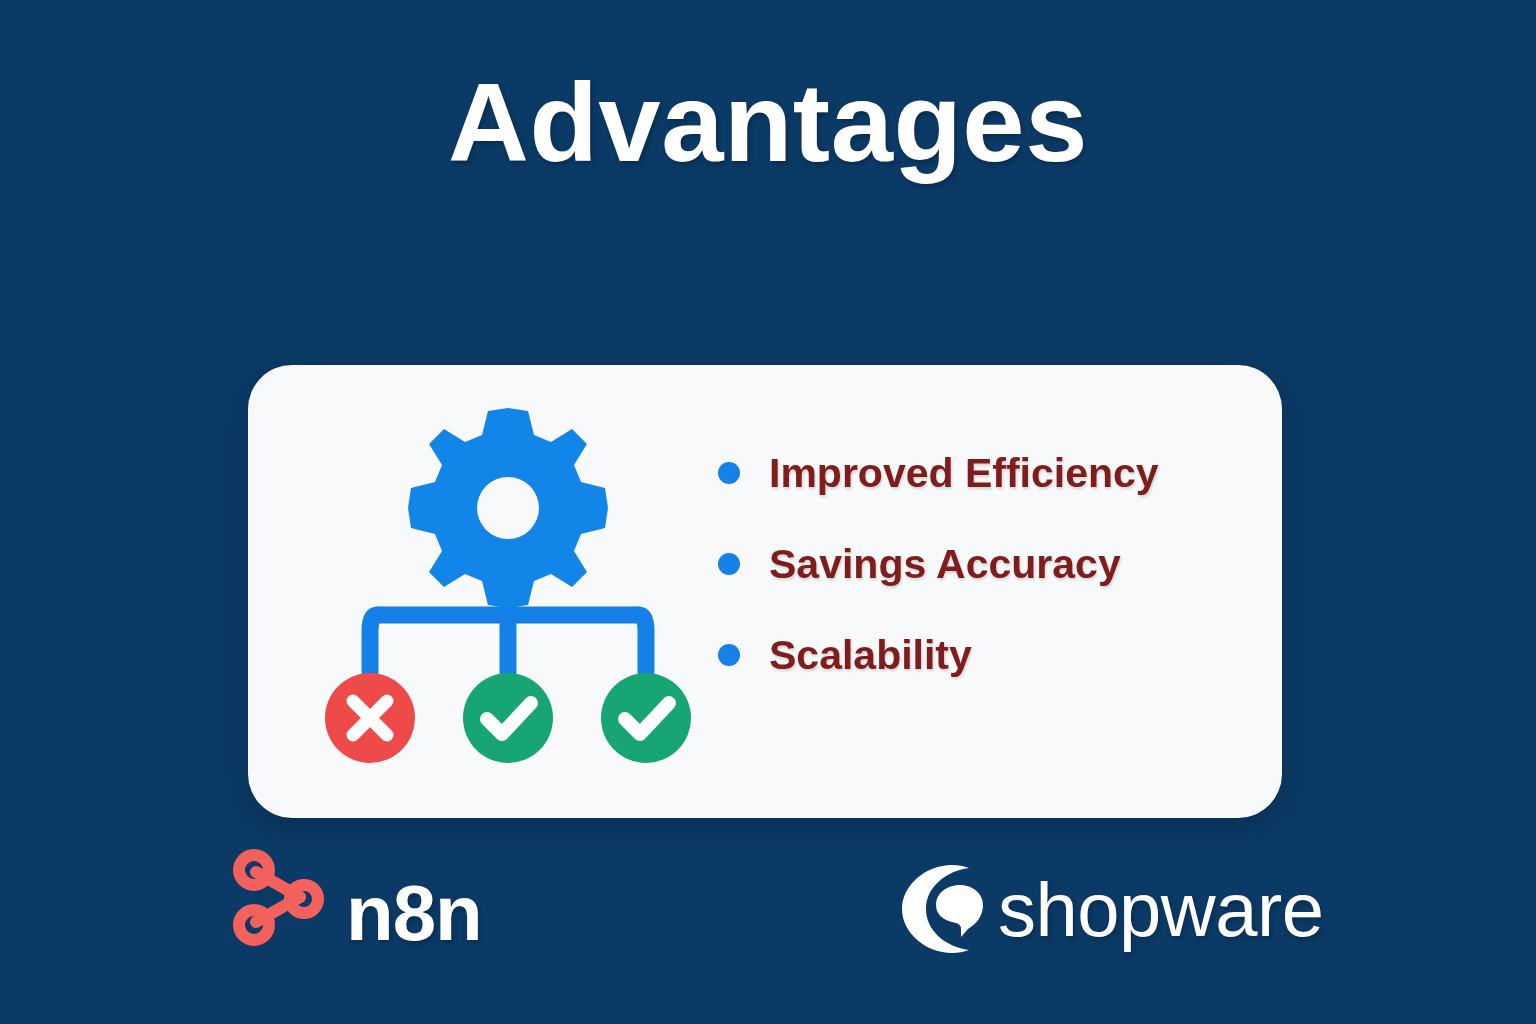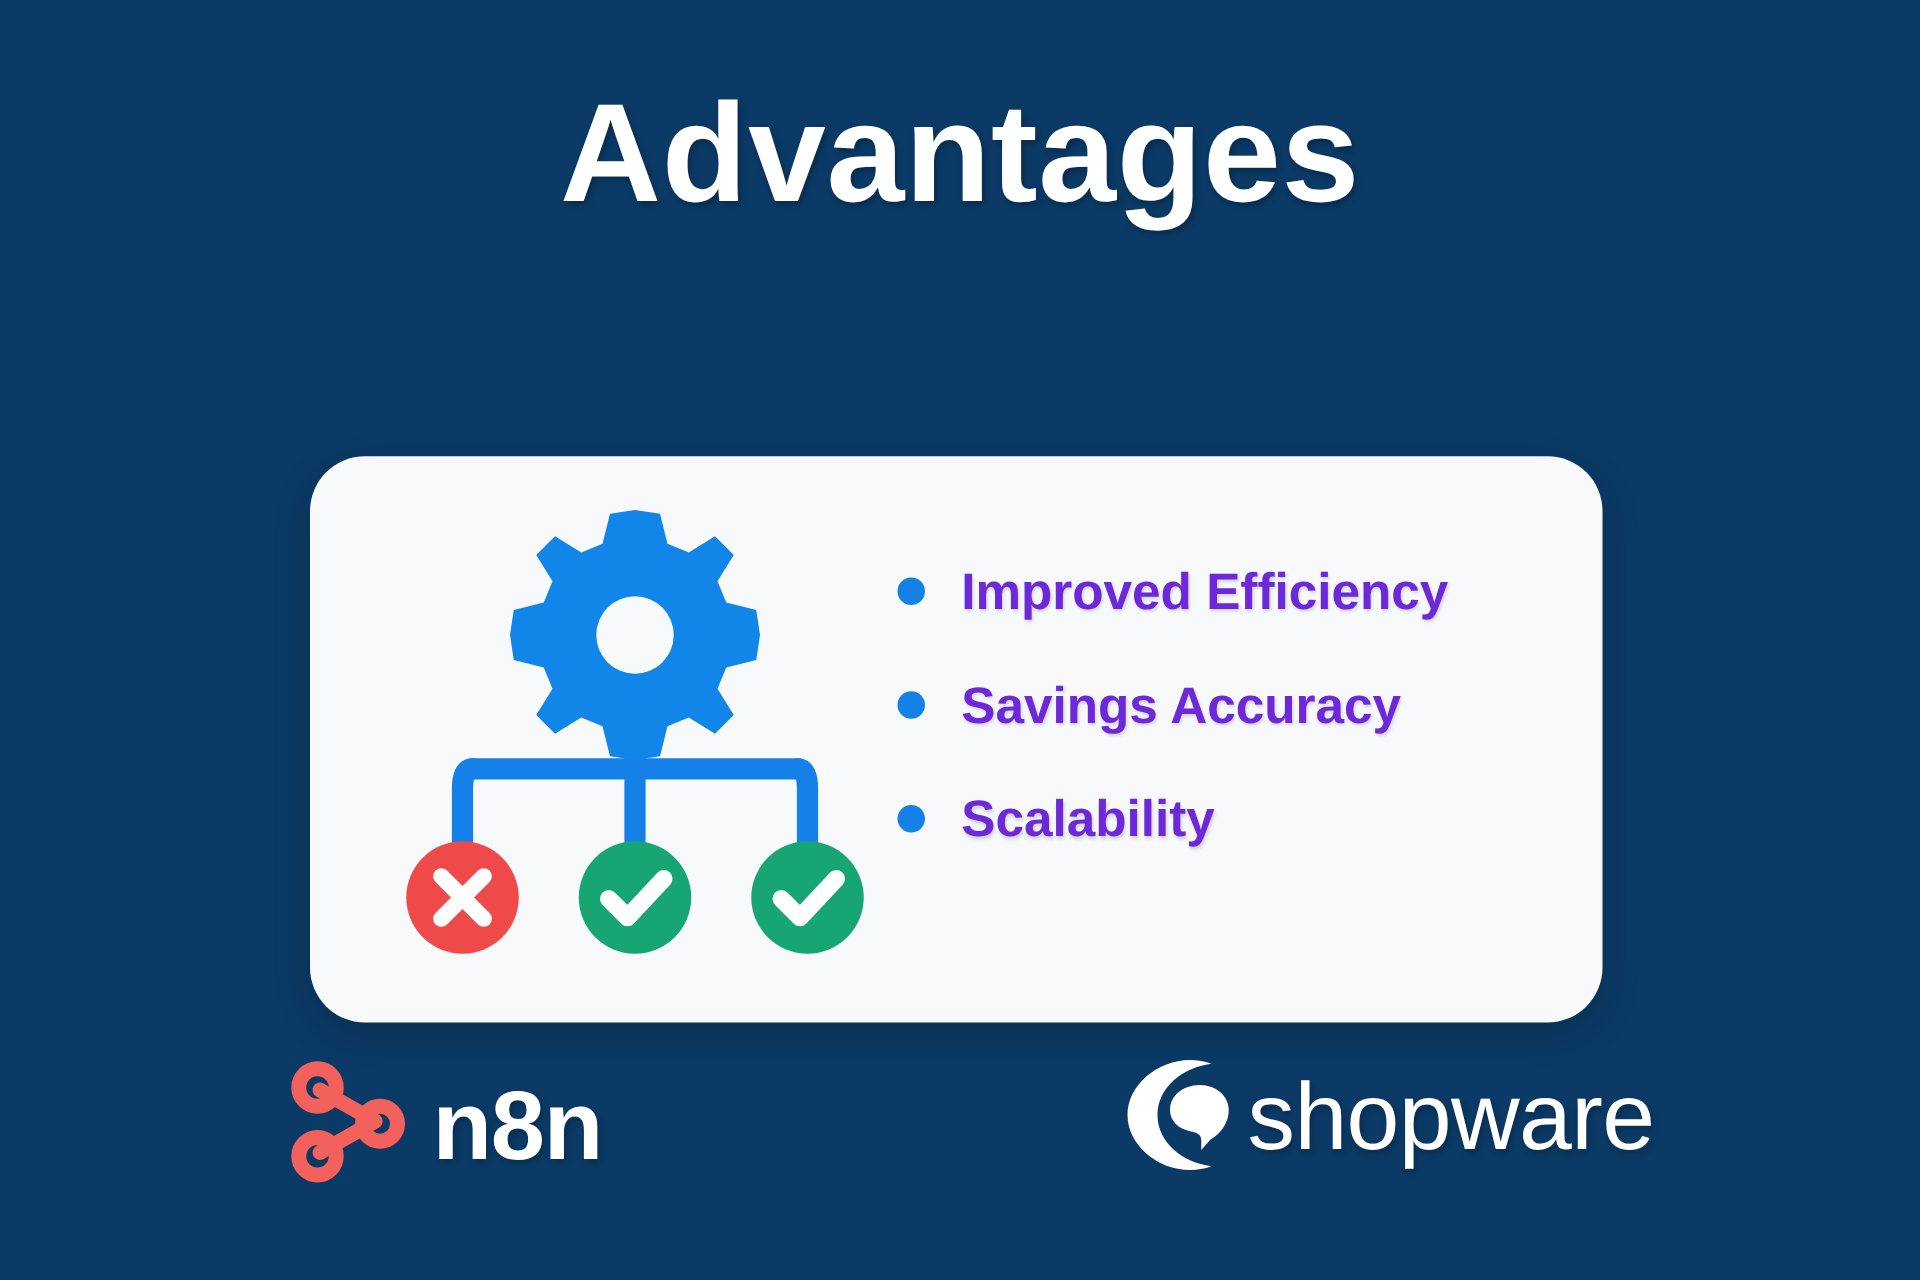--- a/index.html
+++ b/index.html
@@ -80,21 +80,21 @@
   }
   .bullet-dot {
     width: 22px;
     height: 22px;
     border-radius: 50%;
     background: #1580E8;
     flex: 0 0 auto;
     margin-right: 29px;
   }
   .bullet-label {
-    color: #6d28d9;
+    color: #7f1d1d;
     font-weight: 700;
     font-size: 41px;
     line-height: 46px;
     white-space: nowrap;
     text-shadow: 1px 2px 3px rgba(0,0,0,0.16);
   }
 
   
   .footer {
     position: absolute;
@@ -102,36 +102,36 @@
     top: 833px;
     width: 1536px;
     height: 145px;
   }
 
   .logo-n8n {
     position: absolute;
     left: 228px;
     top: 12px;
     display: flex;
-    align-items: center;
+    align-items: flex-end;
   }
   .logo-n8n .mark { margin-right: 14px; }
   .wordmark-n8n {
     color: #FFFFFF;
     font-weight: 700;
     font-size: 78px;
     line-height: 80px;
     letter-spacing: -1px;
     text-shadow: 2px 3px 5px rgba(0,0,0,0.22);
   }
 
   .logo-shopware {
     position: absolute;
     left: 888px;
-    top: 9px;
+    top: 26px;
     display: flex;
     align-items: center;
   }
   .logo-shopware .mark { margin-right: 12px; }
   .wordmark-shopware {
     color: #FFFFFF;
     font-weight: 400;
     font-size: 76px;
     line-height: 80px;
     letter-spacing: -0.5px;

